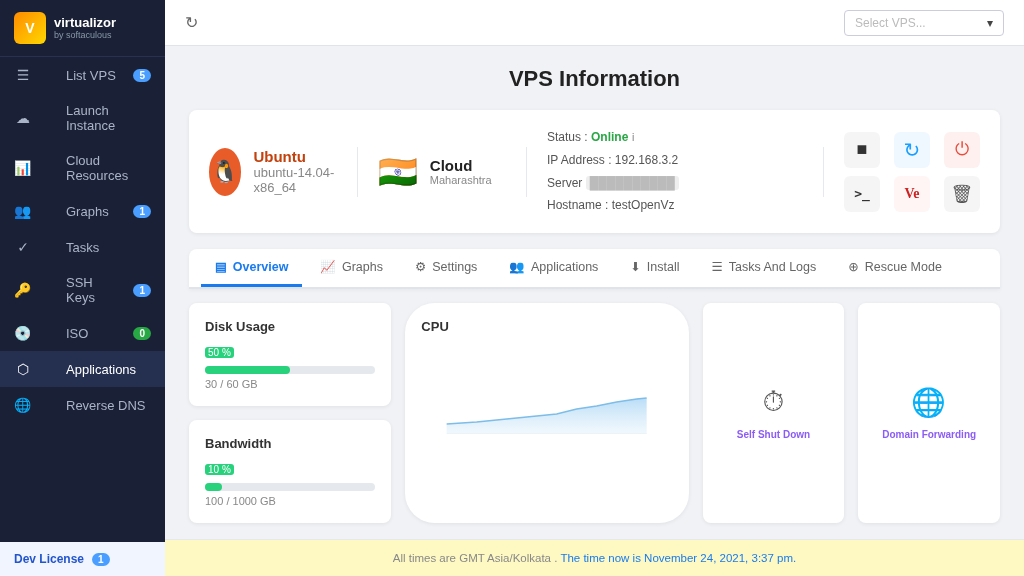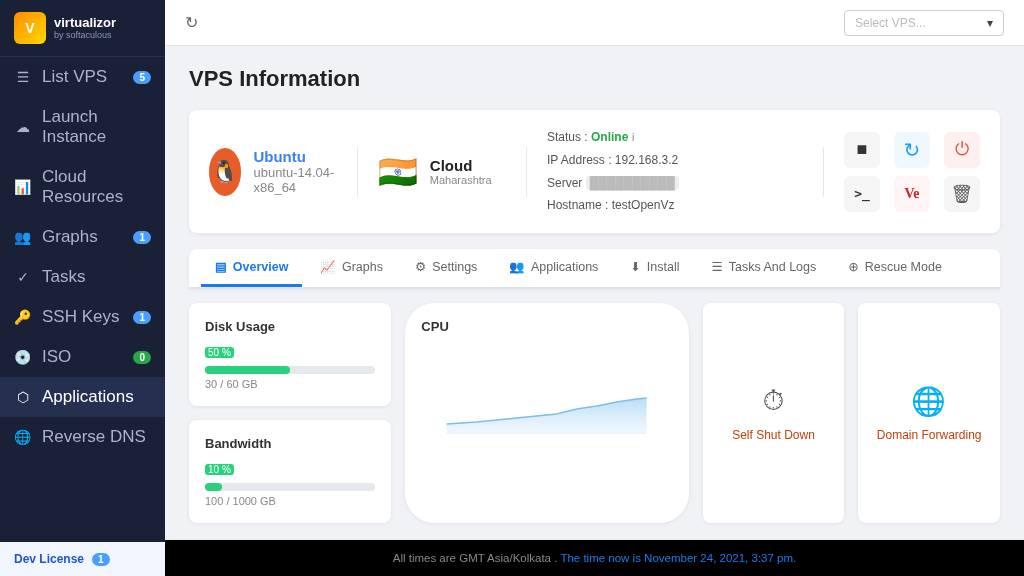--- a/index.html
+++ b/index.html
@@ -43,21 +43,21 @@
       align-items: center;
       padding: 10px 14px;
       cursor: pointer;
       color: #aab4c8;
       gap: 10px;
       position: relative;
       transition: background 0.2s;
     }
     .sidebar-item.active { background: #253050; color: white; }
     .sidebar-item-icon { font-size: 14px; width: 18px; text-align: center; }
-    .sidebar-item-label { font-size: 17px; flex: 1; }
+    .sidebar-item-label { font-size: 13px; flex: 1; margin-left: 24px; }
     .badge {
       background: #4a9eff;
       color: white;
       border-radius: 10px;
       padding: 1px 6px;
       font-size: 10px;
       font-weight: bold;
     }
     .badge.green { background: #28a745; }
     .badge.blue { background: #4a9eff; }
@@ -109,21 +109,21 @@
     }
 
     
     .content {
       flex: 1;
       overflow-y: auto;
       padding: 20px 24px;
     }
 
     .page-title {
-      text-align: left;
+      text-align: center;
       font-size: 22px;
       font-weight: 600;
       color: #222;
       margin-bottom: 18px;
     }
 
     
     .vps-info-card {
       background: white;
       border-radius: 8px;
@@ -144,21 +144,21 @@
       width: 48px;
       height: 48px;
       border-radius: 50%;
       background: #e85c2a;
       display: flex;
       align-items: center;
       justify-content: center;
       color: white;
       font-size: 22px;
     }
-    .os-name { font-size: 15px; font-weight: 600; color: #3b82f6; }
+    .os-name { font-size: 15px; font-weight: 600; color: #c2410c; }
     .os-version { font-size: 13px; color: #888; }
 
     .divider-v { width: 1px; background: #e5e8ed; height: 50px; }
 
     .vps-location {
       display: flex;
       align-items: center;
       gap: 12px;
       flex: 1;
     }
@@ -296,33 +296,33 @@
       align-items: center;
       justify-content: center;
       gap: 10px;
       cursor: pointer;
     }
     .action-panel-icon {
       font-size: 28px;
       color: #555;
     }
     .action-panel-label {
-      font-size: 12px;
-      font-weight: 400;
-      color: #c2410c;
+      font-size: 10px;
+      font-weight: 700;
+      color: #8b5cf6;
       text-align: center;
     }
 
     
     .footer {
       text-align: center;
       padding: 12px;
       font-size: 11.5px;
       color: #888;
-      background: #000000;
+      background: #fef9c3;
       border-top: 1px solid #e5e8ed;
     }
     .footer a { color: #1a7bef; text-decoration: none; }
 
     .refresh-btn {
       background: none;
       border: none;
       cursor: pointer;
       color: #666;
       font-size: 16px;

